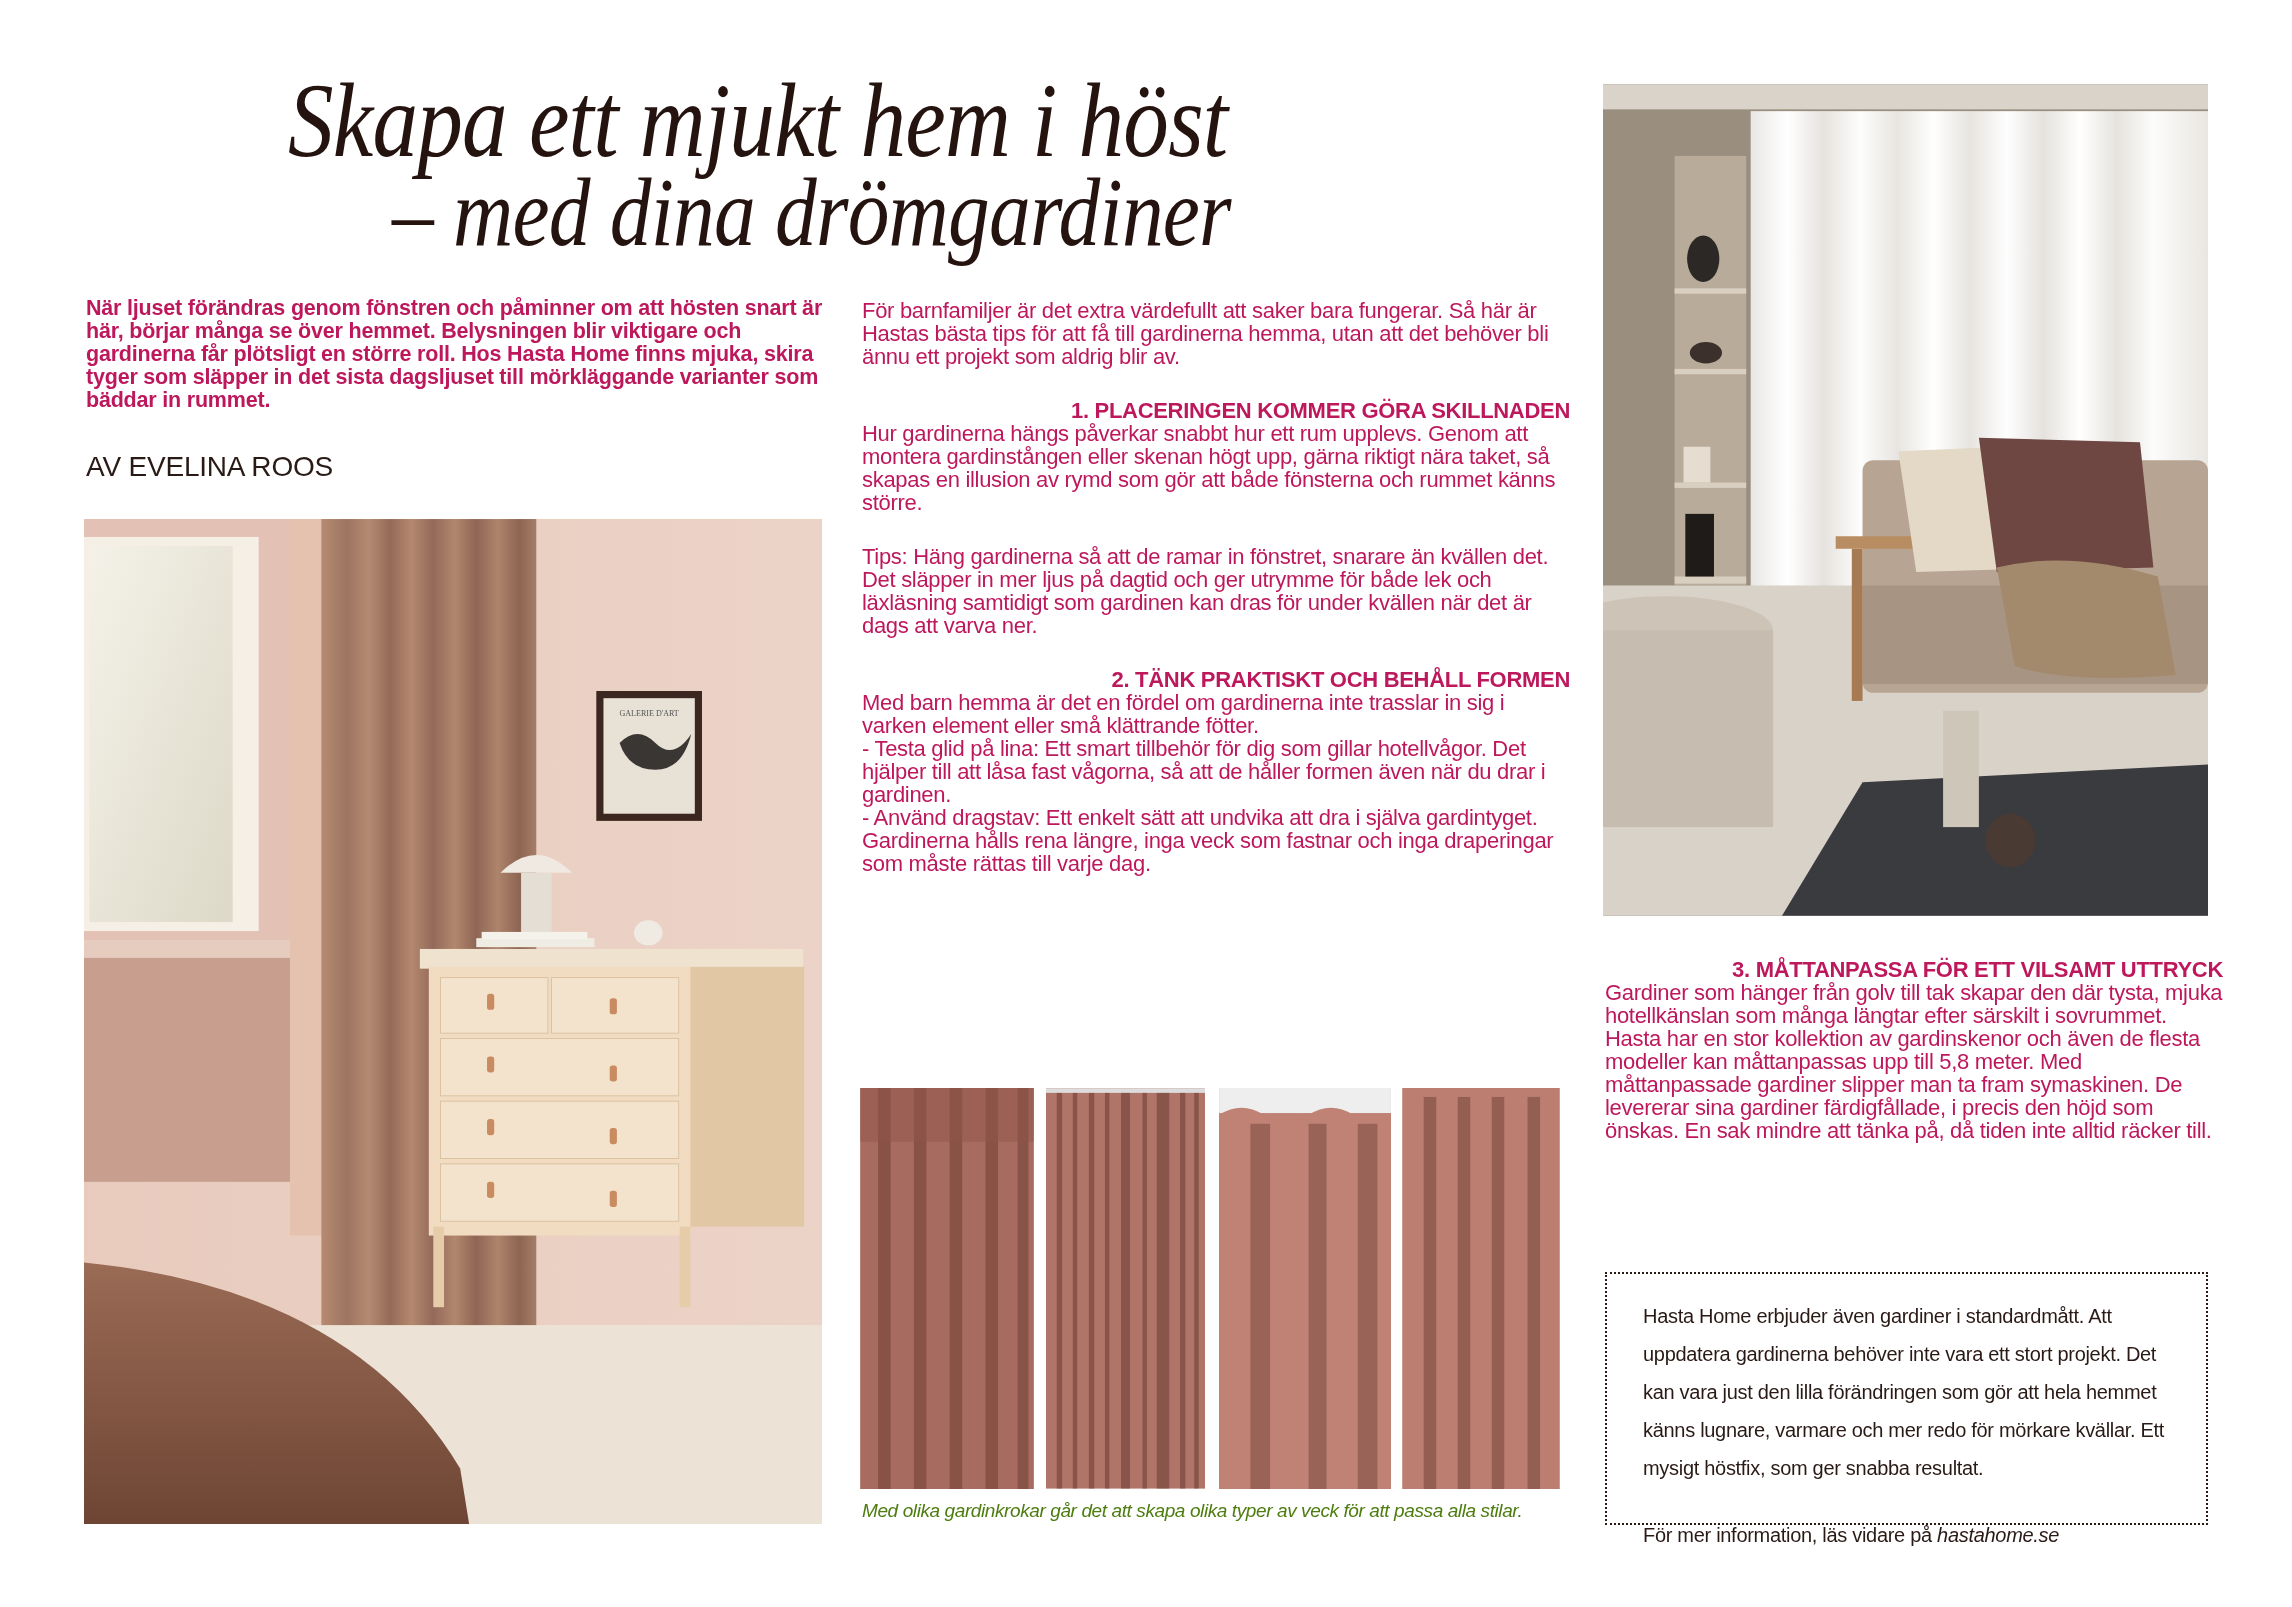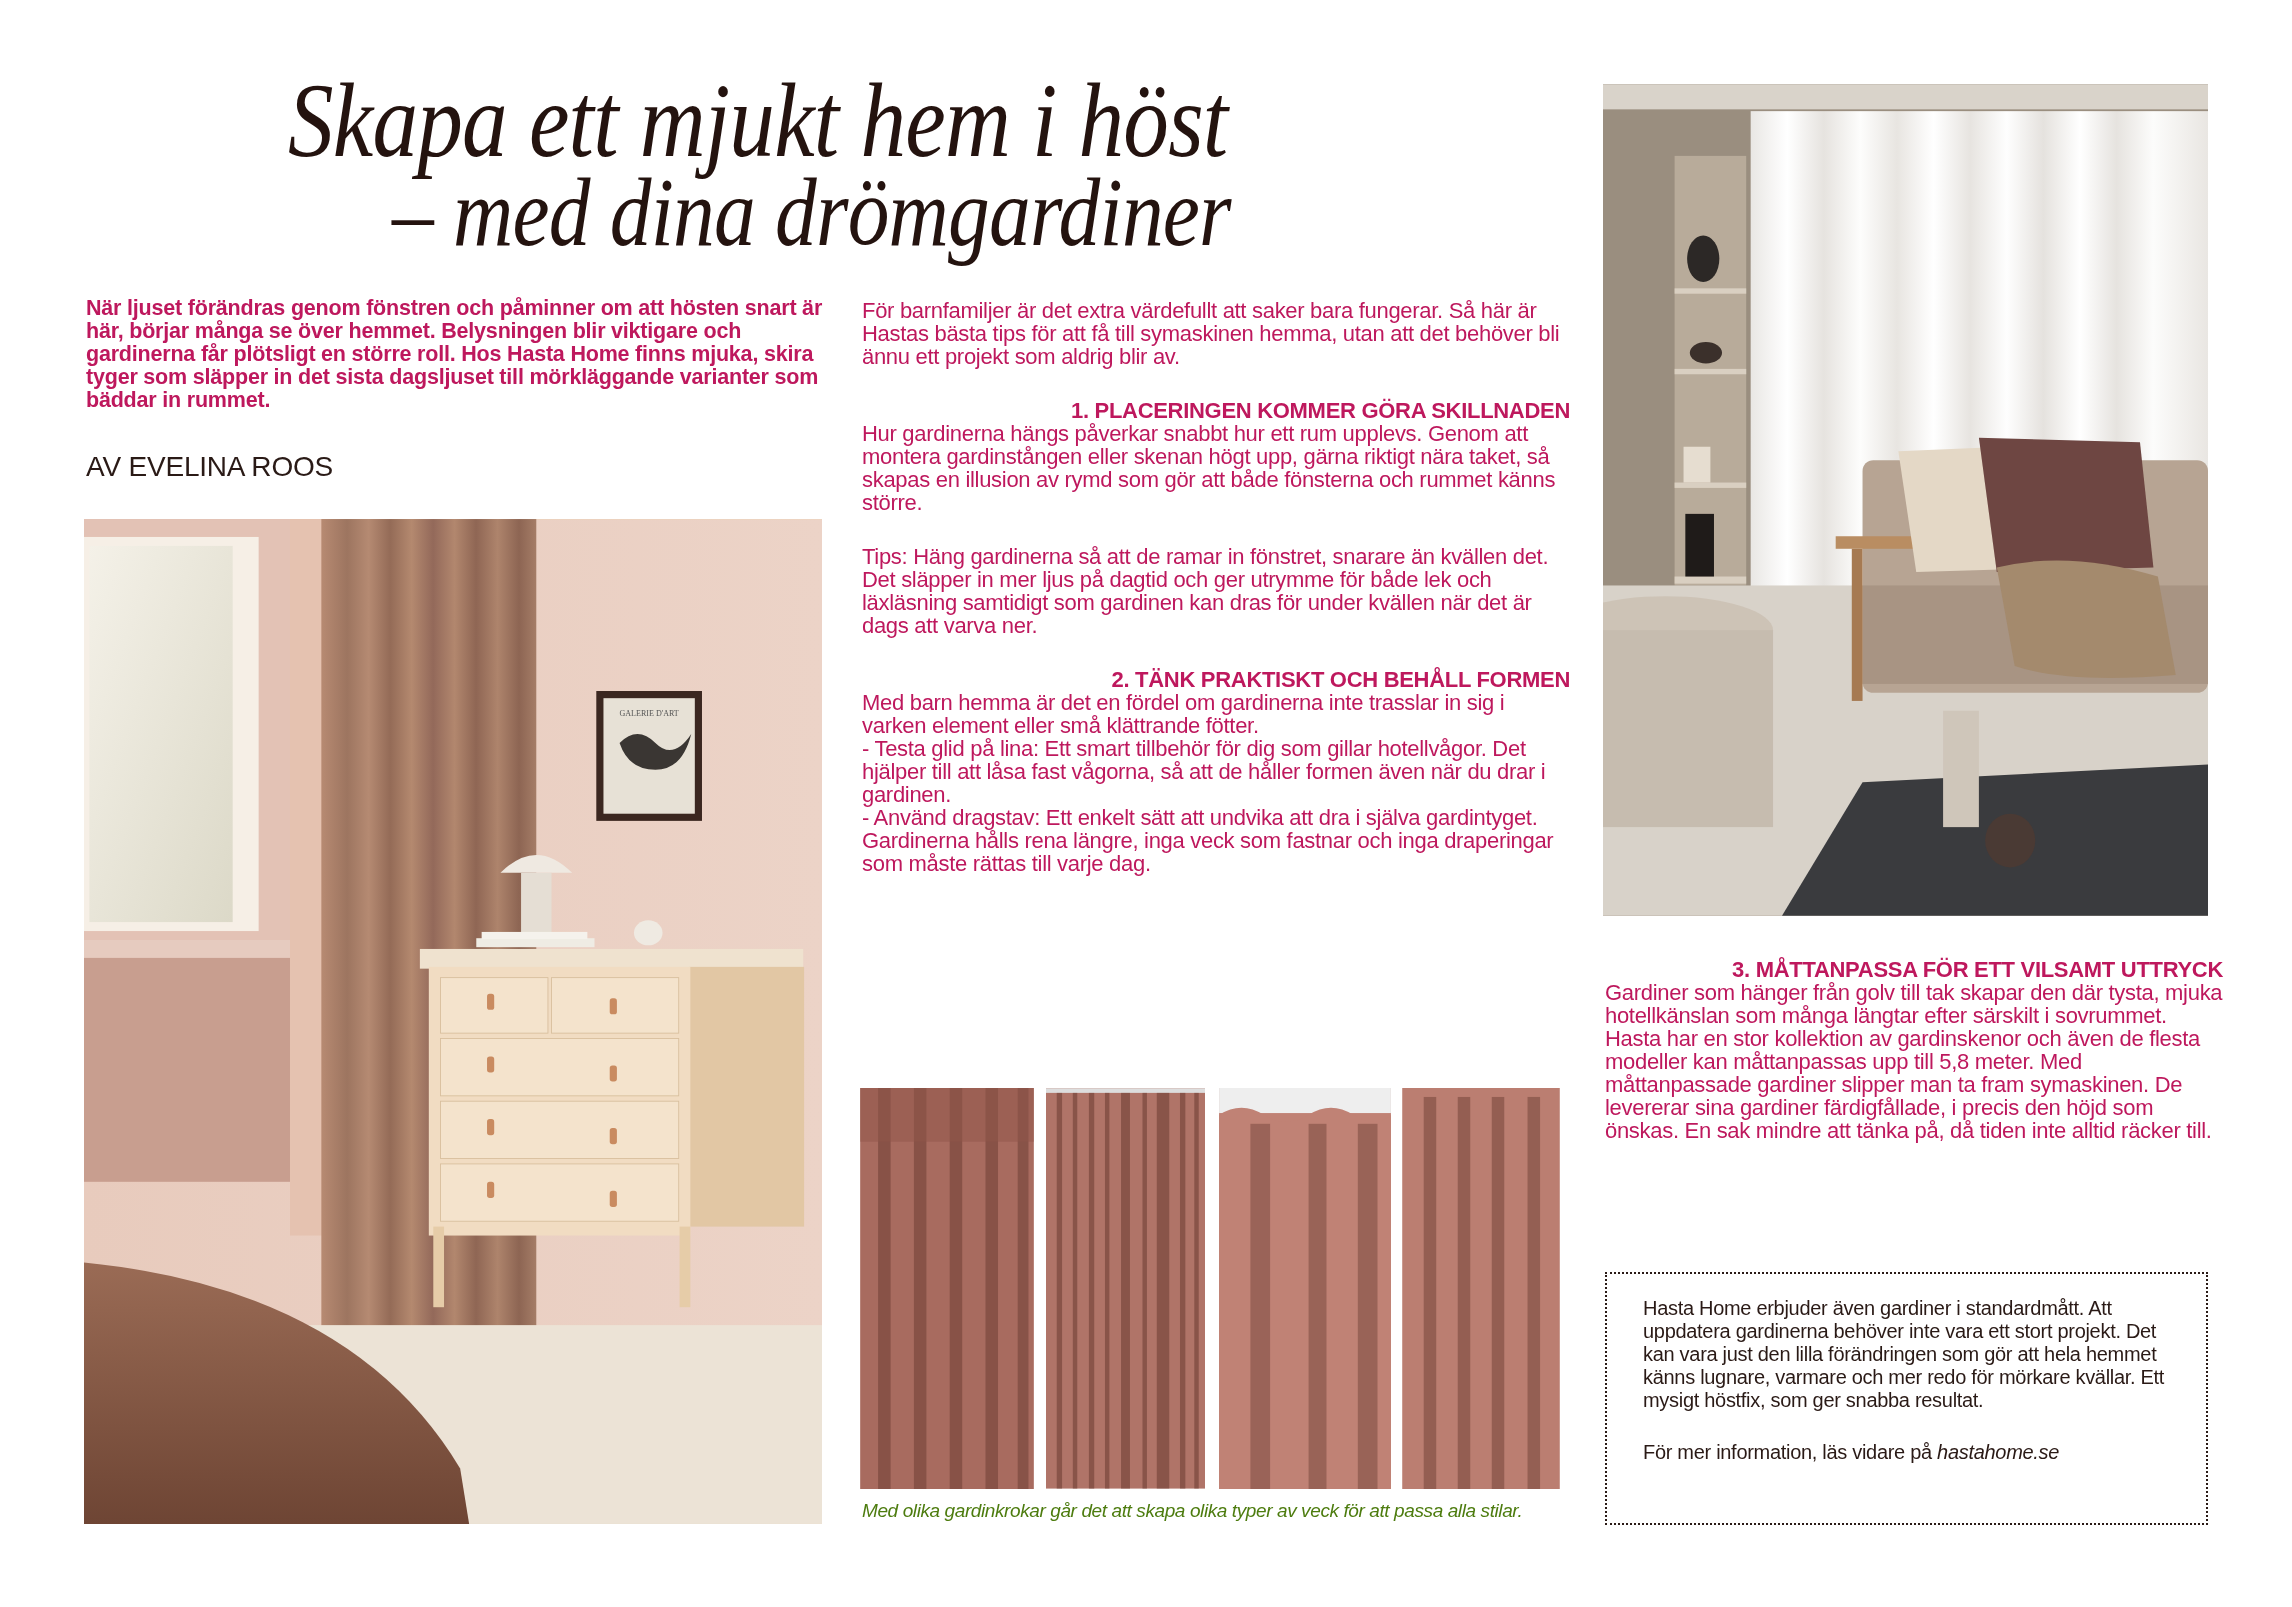--- a/index.html
+++ b/index.html
@@ -35,21 +35,21 @@
   .thumb1 { left:860px; width:174px; }
   .thumb2 { left:1046px; width:159px; }
   .thumb3 { left:1219px; width:172px; }
   .thumb4 { left:1402px; width:158px; }
 
   .caption { left:862px; top:1500px; font-style:italic; font-size:19px; color:#4d7c0f; letter-spacing:-0.4px; white-space:nowrap; }
 
   
   .infobox { position:absolute; left:1605px; top:1272px; width:603px; height:253px;
     border:2.7px dotted #2a1a16; box-sizing:border-box; }
-  .infobox-text { position:absolute; left:36px; top:23px; width:537px; font-size:20px; line-height:23px; letter-spacing:-0.3px; color:#2a1a16; }
+  .infobox-text { position:absolute; left:36px; top:23px; width:537px; font-size:20px; line-height:38px; letter-spacing:-0.3px; color:#2a1a16; }
   .infobox-text p { margin:0; }
   .italic { font-style:italic;text-align:right; }
 </style>
 </head>
 <body>
 
 <div class="title1">Skapa ett mjukt hem i höst</div>
 <div class="title2">– med dina drömgardiner</div>
 
 <div class="abs txt intro">När ljuset förändras genom fönstren och påminner om att hösten snart är här, börjar många se över hemmet. Belysningen blir viktigare och gardinerna får plötsligt en större roll. Hos Hasta Home finns mjuka, skira tyger som släpper in det sista dagsljuset till mörkläggande varianter som bäddar in rummet.</div>
@@ -132,21 +132,21 @@
     <rect x="390" y="790" width="12" height="90" fill="#e6cca8"></rect>
     <rect x="665" y="790" width="12" height="90" fill="#e6cca8"></rect>
 
     <rect x="0" y="900" width="824" height="222" fill="#ece3d6"></rect>
 
     <path d="M0 830 q300 30 420 230 L430 1122 L0 1122 z" fill="url(#bedG)"></path>
   </svg>
 </div>
 
 <div class="abs txt mid">
-  <p>För barnfamiljer är det extra värdefullt att saker bara fungerar. Så här är Hastas bästa tips för att få till symaskinen hemma, utan att det behöver bli ännu ett projekt som aldrig blir av.</p>
+  <p>För barnfamiljer är det extra värdefullt att saker bara fungerar. Så här är Hastas bästa tips för att få till gardinerna hemma, utan att det behöver bli ännu ett projekt som aldrig blir av.</p>
   <div class="gap"></div>
   <p class="head">1. PLACERINGEN KOMMER GÖRA SKILLNADEN</p>
   <p>Hur gardinerna hängs påverkar snabbt hur ett rum upplevs. Genom att montera gardinstången eller skenan högt upp, gärna riktigt nära taket, så skapas en illusion av rymd som gör att både fönsterna och rummet känns större.</p>
   <div class="gap"></div>
   <p>Tips: Häng gardinerna så att de ramar in fönstret, snarare än kvällen det. Det släpper in mer ljus på dagtid och ger utrymme för både lek och läxläsning samtidigt som gardinen kan dras för under kvällen när det är dags att varva ner.</p>
   <div class="gap"></div>
   <p class="head">2. TÄNK PRAKTISKT OCH BEHÅLL FORMEN</p>
   <p>Med barn hemma är det en fördel om gardinerna inte trasslar in sig i varken element eller små klättrande fötter.</p>
   <p>- Testa glid på lina: Ett smart tillbehör för dig som gillar hotellvågor. Det hjälper till att låsa fast vågorna, så att de håller formen även när du drar i gardinen.</p>
   <p>- Använd dragstav: Ett enkelt sätt att undvika att dra i själva gardintyget. Gardinerna hålls rena längre, inga veck som fastnar och inga draperingar som måste rättas till varje dag.</p>

